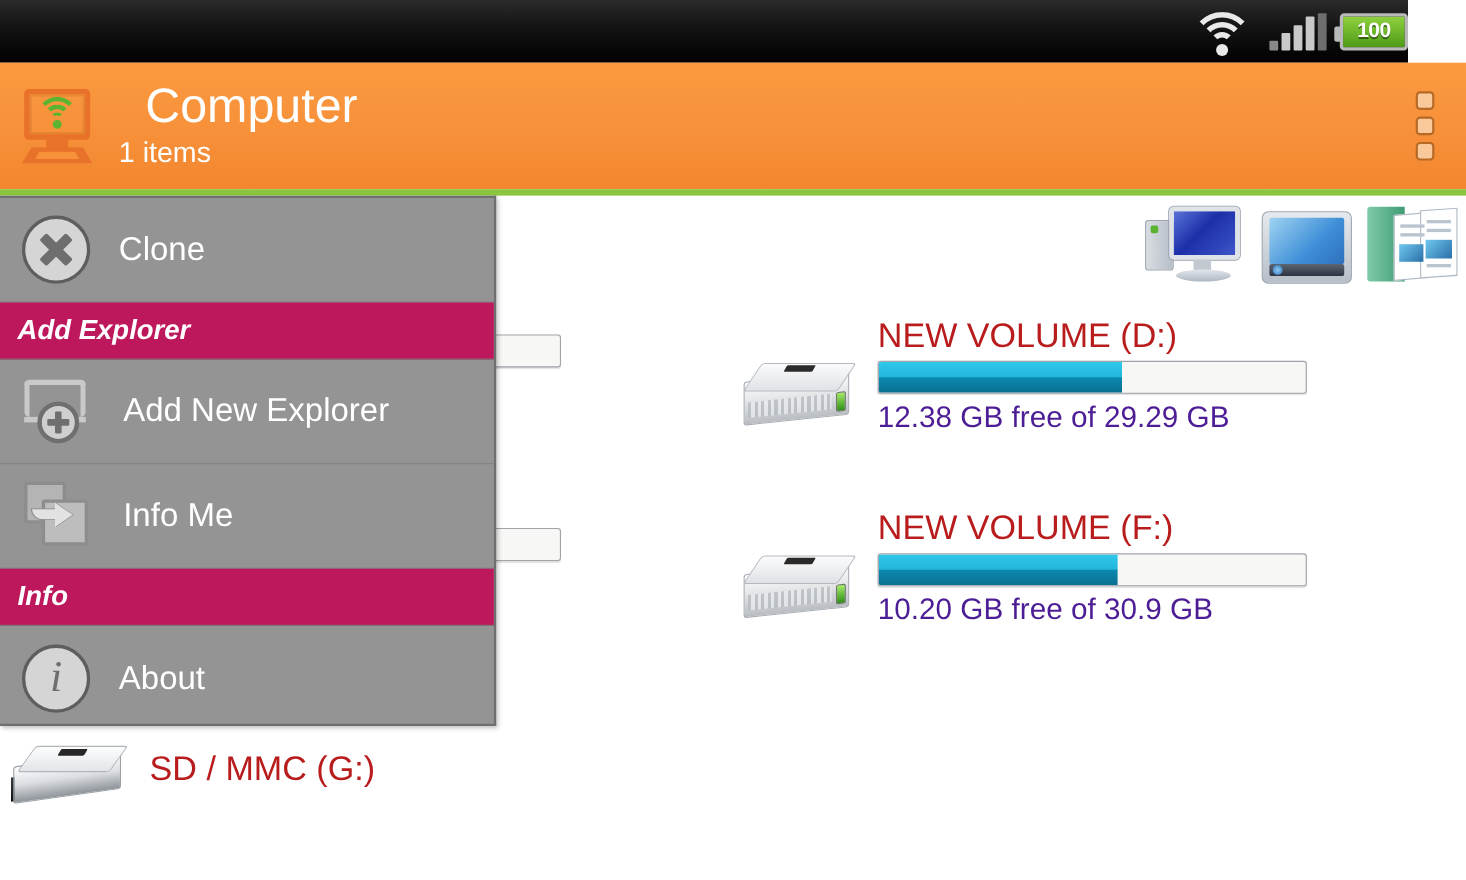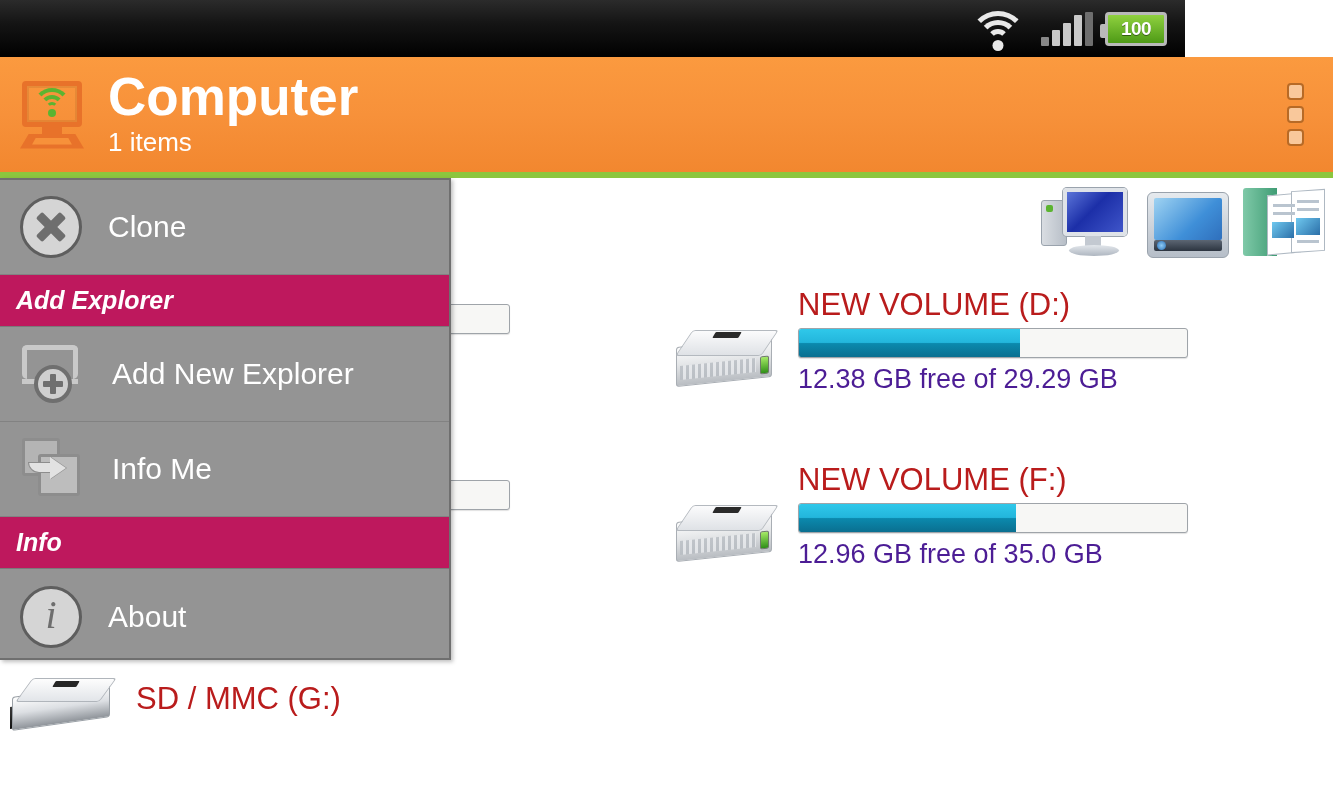--- a/index.html
+++ b/index.html
@@ -5,24 +5,24 @@
   * { margin:0; padding:0; box-sizing:border-box; }
   html,body { width:1333px; height:800px; overflow:hidden; }
   body {
     font-family:"Liberation Sans", sans-serif;
     background:#ffffff;
     position:relative;
   }
 
   
   .statusbar{
-    position:absolute; left:0; top:0; width:1185px; height:57px;
+    position:absolute; left:0; top:0; width:1280px; height:57px;
     background:linear-gradient(to bottom,#2b2b2b 0%,#151515 40%,#000 100%);
     display:flex; align-items:center; justify-content:flex-end;
-    padding-right:18px; gap:12px;
+    gap:12px;
   }
   .wifi-ic{ width:62px; height:44px; position:relative; }
   .wifi-ic i{
     position:absolute; left:50%; transform:translateX(-50%);
     border:5px solid #e9e9e9; border-bottom-color:transparent;
     border-left-color:transparent; border-right-color:transparent;
     border-radius:50%;
   }
   .wifi-ic i.a{ width:58px; height:58px; top:4px; }
   .wifi-ic i.b{ width:40px; height:40px; top:13px; }
@@ -88,21 +88,21 @@
     border:4px solid #5bb431; border-bottom-color:transparent;
     border-left-color:transparent; border-right-color:transparent;
     border-radius:50%;
   }
   .wifi-g i.g1{ width:38px; height:38px; top:0; }
   .wifi-g i.g2{ width:24px; height:24px; top:7px; }
   .wifi-g i.g3{ width:12px; height:12px; top:14px; border-width:3px; }
   .wifi-g i.gd{ width:8px; height:8px; border:0; background:#5bb431; border-radius:50%; top:21px; }
   .header-text{ margin-left:20px; display:flex; flex-direction:column; justify-content:center; }
   .header-title{
-    font-size:53px; color:#ffffff; line-height:1.02; font-weight:bold;
+    font-size:44px; color:#ffffff; line-height:1.02; font-weight:normal;margin-left:24px;
   }
   .header-sub{
     font-size:26px; color:#ffffff; line-height:1.25; margin-top:2px;
   }
   .overflow-btn{
     margin-left:auto; margin-right:20px; width:36px; height:64px;
     display:flex; flex-direction:column; align-items:center;
     justify-content:center; gap:6px; cursor:pointer;
   }
   .overflow-btn span{
@@ -472,21 +472,21 @@
           <div class="hd-vents"></div>
         <div class="hd-top"></div>
           <div class="hd-slot"></div>
           <div class="hd-led"></div>
       </div>
       <div style="margin-left:128px;">
         <div class="drive-title">NEW VOLUME (F:)</div>
         <div class="pbar">
           <div class="pfill" style="width:56%"></div>
         </div>
-        <div class="drive-sub">12.96 GB free of 35.0 GB</div>
+        <div class="drive-sub">10.20 GB free of 30.9 GB</div>
       </div>
     </div>
 
     <div class="drive-cell" style="left:8px; top:498px; width:560px; display:flex; align-items:center;">
       <div class="sd-icon" style="position:relative; flex:0 0 auto;">
         <div class="sd-dark"></div>
         <div class="sd-body"></div>
         <div class="sd-top"></div>
           <div class="sd-slot"></div>
       </div>

